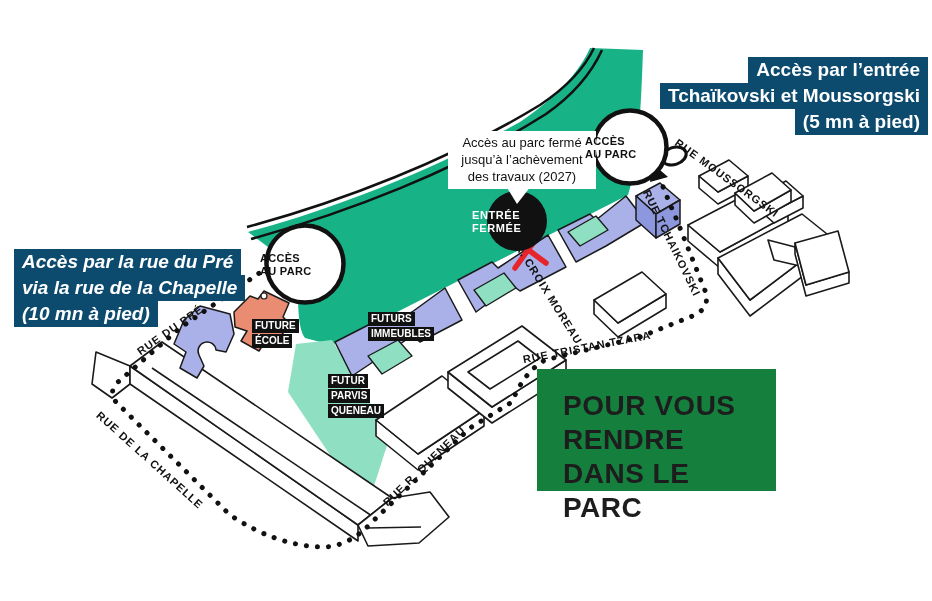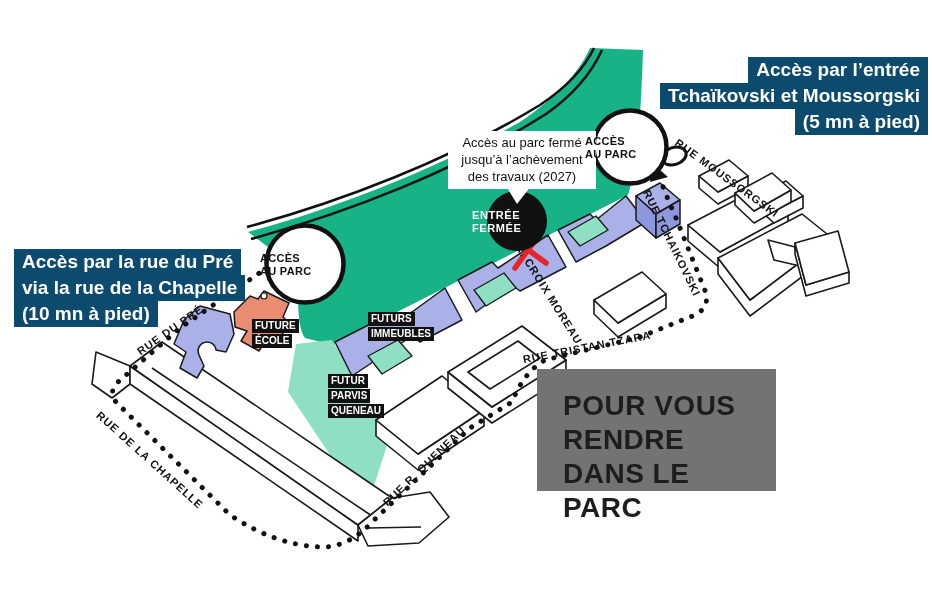--- a/index.html
+++ b/index.html
@@ -24,21 +24,21 @@
 
   
   .street{position:absolute;transform:translate(-50%,-50%) rotate(var(--r));
           font-weight:bold;font-size:11px;letter-spacing:1px;color:#111;white-space:nowrap;}
 
   
   .site{position:absolute;font-weight:bold;font-size:10px;line-height:10px;color:#fff;}
   .site .chip{display:table;background:#111;padding:2px 3px;margin:0 0 1px 0;white-space:nowrap;}
 
   
-  .panel{position:absolute;left:537px;top:369px;width:239px;height:122px;background:#737373;}
+  .panel{position:absolute;left:537px;top:369px;width:239px;height:122px;background:#15803d;}
   .panel .in{padding:20px 0 0 26px;font-weight:bold;font-size:28px;line-height:34px;
              color:#1d1d1d;letter-spacing:.5px;}
 </style>
 </head>
 <body>
 
 <div id="stage">
 
   <svg id="map-svg" width="932" height="601" viewBox="0 0 932 601">
 
@@ -121,21 +121,21 @@
     </g>
 
     <circle cx="305" cy="264" r="38.5" fill="#fff" stroke="#111" stroke-width="4.5"></circle>
     <circle cx="630" cy="147" r="36.5" fill="#fff" stroke="#111" stroke-width="4.5"></circle>
 
     <circle cx="517" cy="221" r="30" fill="#111"></circle>
 
     <polygon points="506,186 531,186 517,204" fill="#fff"></polygon>
   </svg>
 
-  <div class="ann" style="left:14px;top:249px;">
+  <div class="ann" style="left:14px;top:249px;font-style:italic;">
     <div class="bl">Accès par la rue du Pré</div>
     <div class="bl">via la rue de la Chapelle</div>
     <div class="bl">(10 mn à pied)</div>
   </div>
 
   <div class="ann right-al" style="right:4px;top:57px;">
     <div class="bl">Accès par l’entrée</div>
     <div class="bl">Tchaïkovski et Moussorgski</div>
     <div class="bl">(5 mn à pied)</div>
   </div>

